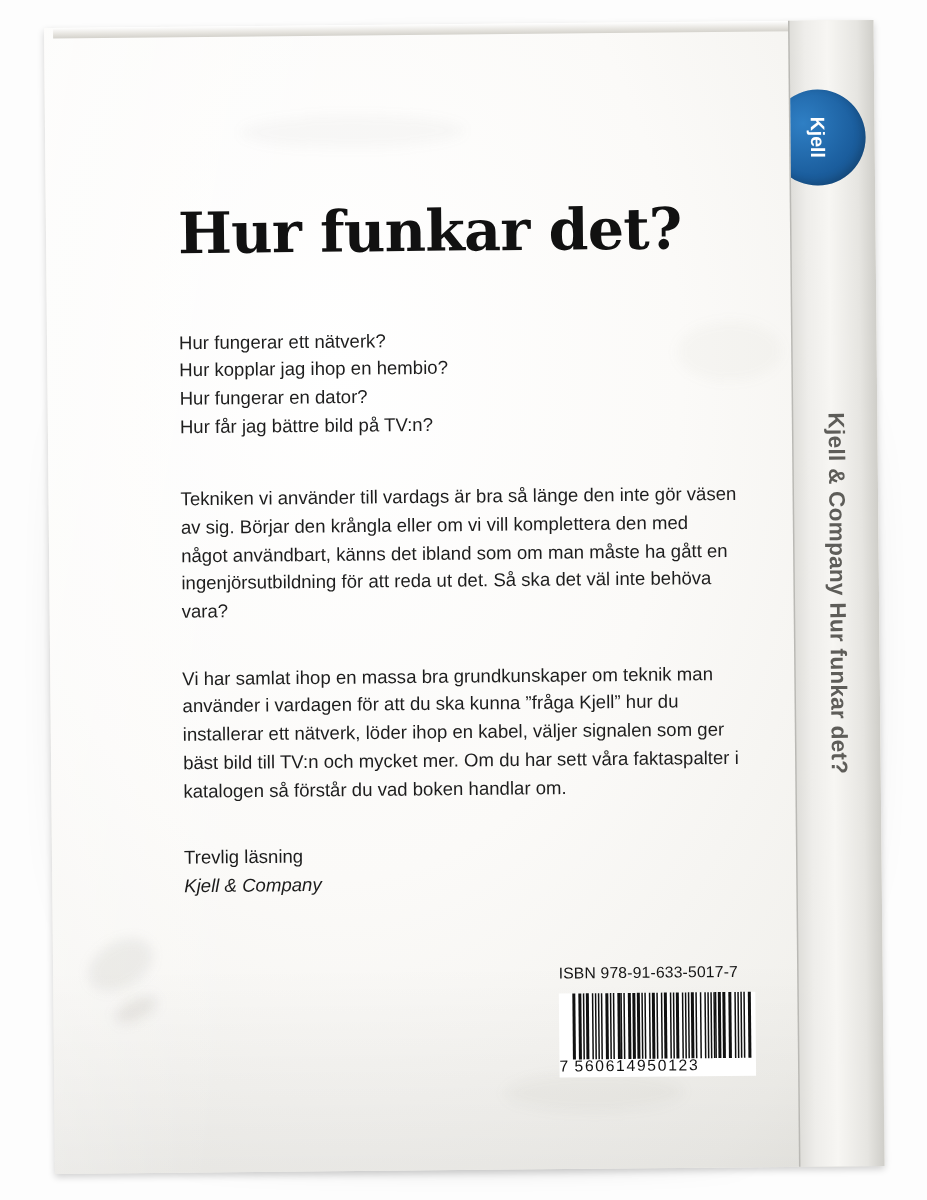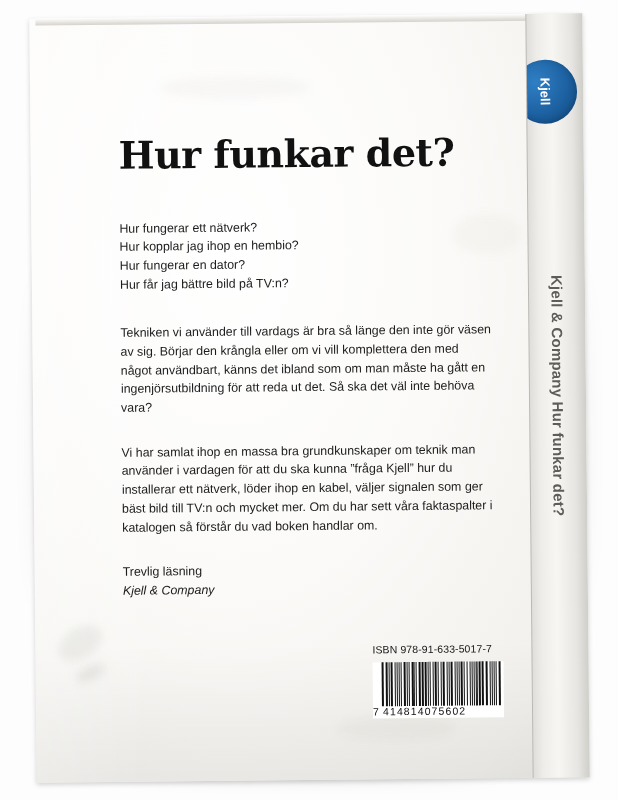--- a/index.html
+++ b/index.html
@@ -362,19 +362,19 @@
             <i style="width: 1px;"></i>
             <i style="width: 1px; background: transparent;"></i>
             <i style="width: 1px;"></i>
             <i style="width: 1px; background: transparent;"></i>
             <i style="width: 1px;"></i>
             <i style="width: 2px; background: transparent;"></i>
             <i style="width: 2px;"></i>
             <i style="width: 1px; background: transparent;"></i>
           </div>
         <div class="barcode-digits">
-          <span class="lead">7</span><span>414814075602</span>
+          <span class="lead">7</span><span>560614950123</span>
         </div>
       </div>
     </div>
 
   </div>
 </div>
 
 </body></html>

